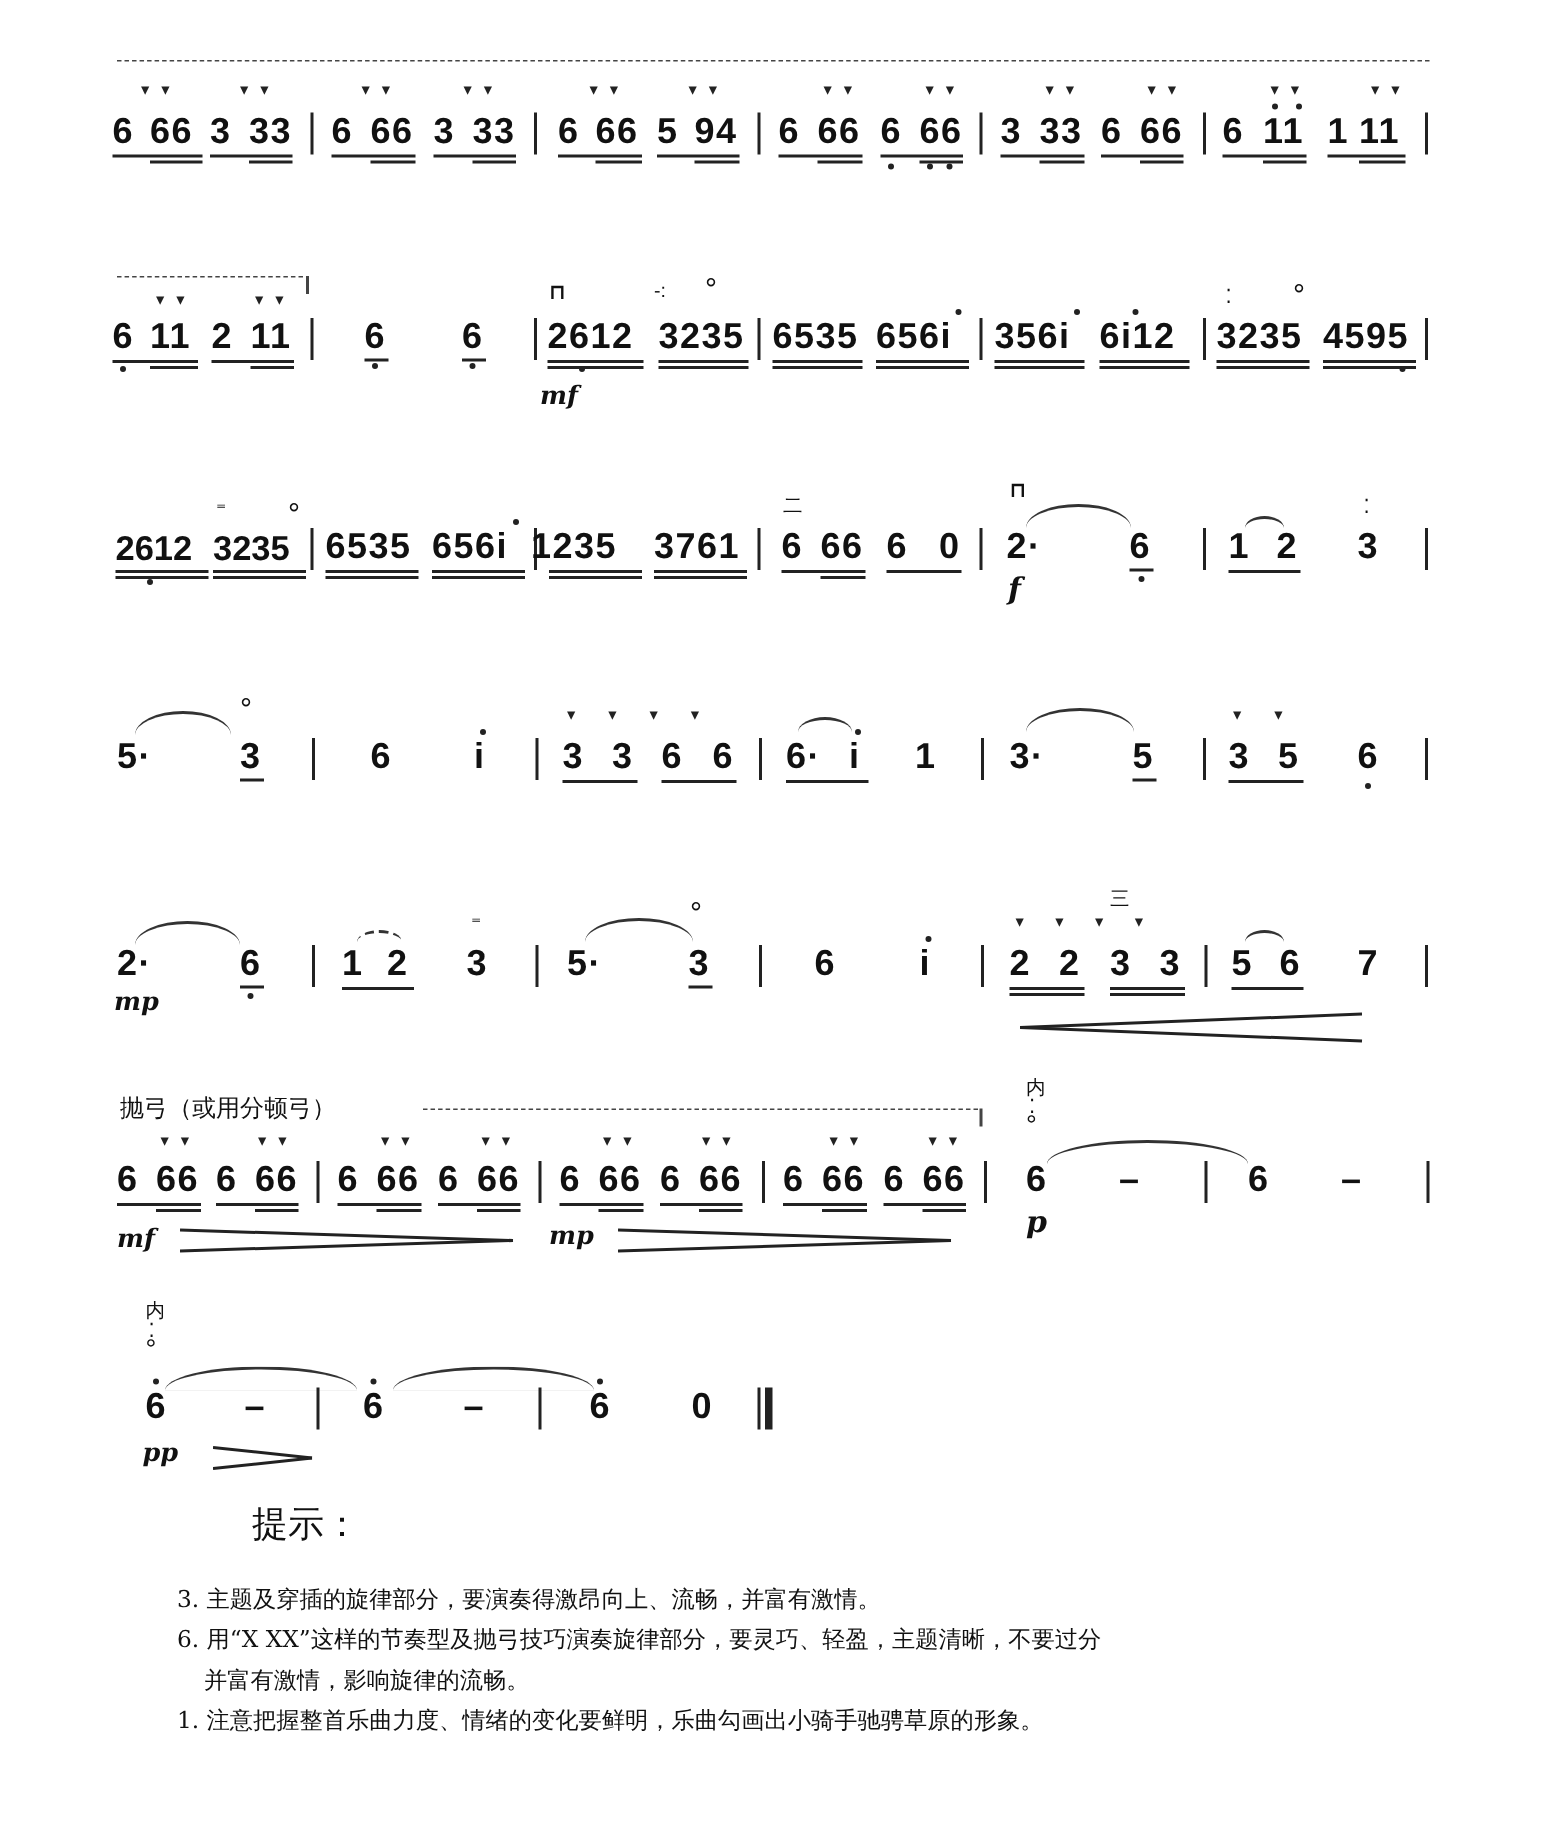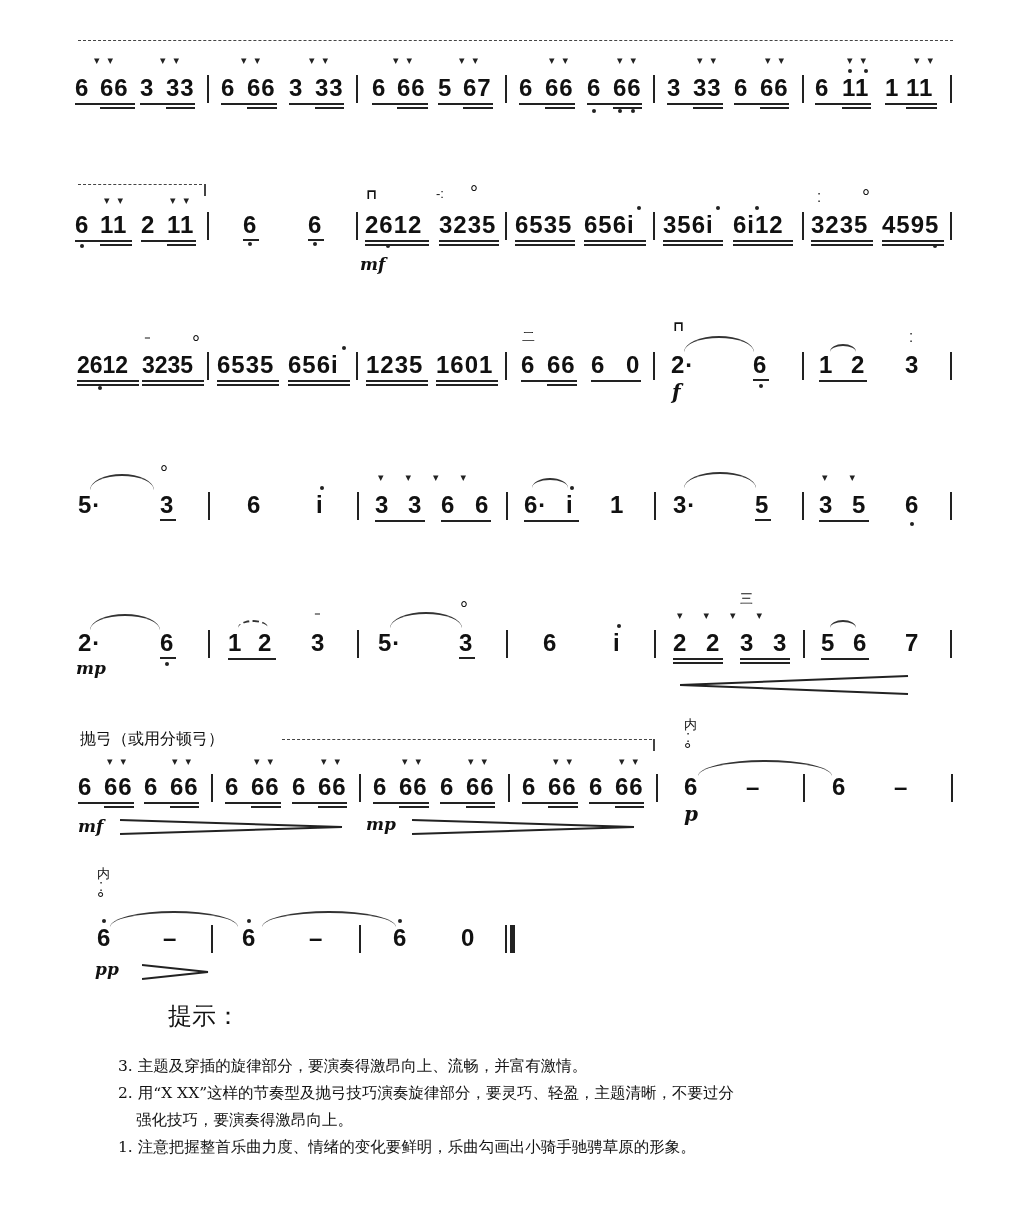--- a/index.html
+++ b/index.html
@@ -46,21 +46,21 @@
   <span class="note" style="left:166px;">33</span>
   <div class="bar" style="left:207px;top:0;height:28px;"></div>
   <span class="note" style="left:221px;">6</span>
   <span class="note" style="left:247px;">66</span>
   <span class="note" style="left:289px;">3</span>
   <span class="note" style="left:315px;">33</span>
   <div class="bar" style="left:356px;top:0;height:28px;"></div>
   <span class="note" style="left:372px;">6</span>
   <span class="note" style="left:397px;">66</span>
   <span class="note" style="left:438px;">5</span>
-  <span class="note" style="left:463px;">67</span>
+  <span class="note" style="left:463px;">94</span>
   <div class="bar" style="left:505px;top:0;height:28px;"></div>
   <span class="note" style="left:519px;">6</span>
   <span class="note" style="left:545px;">66</span>
   <span class="note" style="left:587px;">6</span>
   <span class="note" style="left:613px;">66</span>
   <div class="bar" style="left:653px;top:0;height:28px;"></div>
   <span class="note" style="left:667px;">3</span>
   <span class="note" style="left:693px;">33</span>
   <span class="note" style="left:734px;">6</span>
   <span class="note" style="left:760px;">66</span>
@@ -179,22 +179,22 @@
   <div class="ul2" style="left:142px;top:32px;width:62px;"></div>
   <div class="bar" style="left:207px;top:0;height:28px;"></div>
   <span class="note" style="left:217px;">6535</span>
   <span class="note" style="left:288px;">656i</span>
   <div class="dotb" style="left:342px;top:-6px;"></div>
   <div class="ul1" style="left:217px;top:28px;width:62px;"></div>
   <div class="ul2" style="left:217px;top:32px;width:62px;"></div>
   <div class="ul1" style="left:288px;top:28px;width:62px;"></div>
   <div class="ul2" style="left:288px;top:32px;width:62px;"></div>
   <div class="bar" style="left:356px;top:0;height:28px;"></div>
-  <span class="note" style="left:366px;">1235</span>
-  <span class="note" style="left:436px;">1601</span>
+  <span class="note" style="left:354px;">1235</span>
+  <span class="note" style="left:436px;">3761</span>
   <div class="ul1" style="left:366px;top:28px;width:62px;"></div>
   <div class="ul2" style="left:366px;top:32px;width:62px;"></div>
   <div class="ul1" style="left:436px;top:28px;width:62px;"></div>
   <div class="ul2" style="left:436px;top:32px;width:62px;"></div>
   <div class="bar" style="left:505px;top:0;height:28px;"></div>
   <span class="small" style="left:522px;top:-24px;">二</span>
   <span class="note" style="left:521px;">6</span>
   <span class="note" style="left:547px;">66</span>
   <span class="note" style="left:591px;">6</span>
   <span class="note" style="left:626px;">0</span>
@@ -402,15 +402,15 @@
   <div class="bar" style="left:510px;top:0;height:28px;width:5px;"></div>
   <span class="dyn" style="left:95px;top:34px;">pp</span>
   <svg class="hair" style="left:142px;top:38px;" width="70" height="18">
     <line x1="0" y1="2" x2="66" y2="9" stroke="#222" stroke-width="2"></line>
     <line x1="0" y1="16" x2="66" y2="9" stroke="#222" stroke-width="2"></line>
   </svg>
 </div>
 
 <div class="tips-title">提示：</div>
 <div class="tip" style="top:1056px;">3. 主题及穿插的旋律部分，要演奏得激昂向上、流畅，并富有激情。</div>
-<div class="tip" style="top:1083px;">2. 用“X XX”这样的节奏型及抛弓技巧演奏旋律部分，要灵巧、轻盈，主题清晰，不要过分</div>
-<div class="tip" style="top:1110px;left:136px;">强化技巧，要演奏得激昂向上。</div>
+<div class="tip" style="top:1083px;">6. 用“X XX”这样的节奏型及抛弓技巧演奏旋律部分，要灵巧、轻盈，主题清晰，不要过分</div>
+<div class="tip" style="top:1110px;left:136px;">并富有激情，影响旋律的流畅。</div>
 <div class="tip" style="top:1137px;">1. 注意把握整首乐曲力度、情绪的变化要鲜明，乐曲勾画出小骑手驰骋草原的形象。</div>
 
 </body></html>

